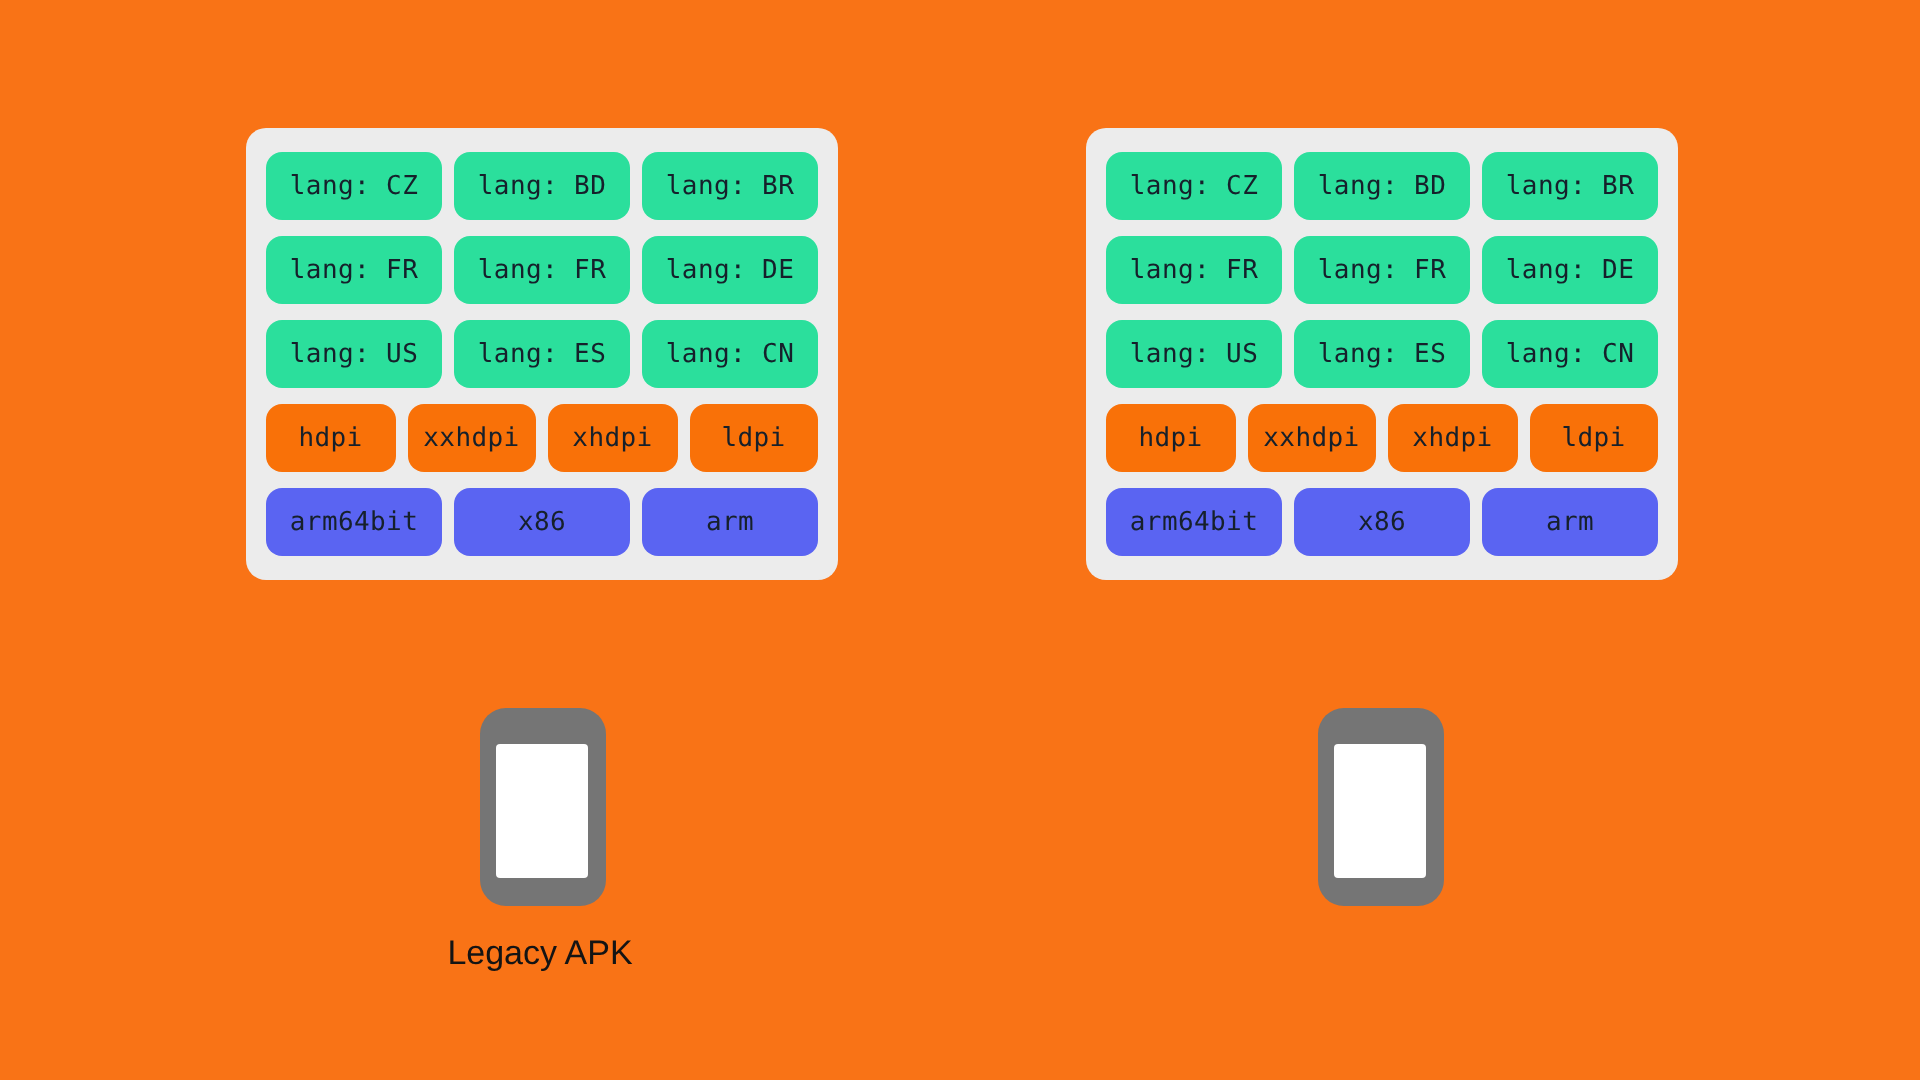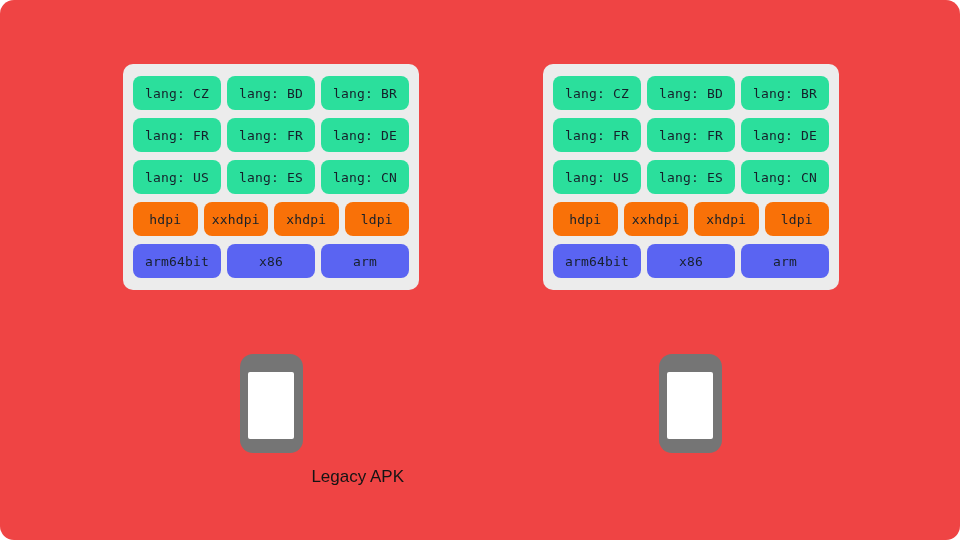--- a/index.html
+++ b/index.html
@@ -49,27 +49,27 @@
     border-radius:2px;
   }
   .caption{
     position:absolute;
     top:467px;
     width:300px;
     text-align:center;
     font-size:17px;
     color:#141414;
   }
-  .caption-left{left:104px;text-align:right;}
+  .caption-left{left:120px;}
   .caption-right{left:540px;}
 </style>
 </head>
 <body>
 
-<div class="stage" style="background: #ef4444; border-radius: 14px;">
+<div class="stage" style="background: #f97316;">
 
   <div class="panel panel-left" style="background: rgb(236, 236, 236);">
       <div class="chip-row">
         <div class="chip" style="background: rgb(43, 223, 156);">lang: CZ</div>
         <div class="chip" style="background: rgb(43, 223, 156);">lang: BD</div>
         <div class="chip" style="background: rgb(43, 223, 156);">lang: BR</div>
       </div>
       <div class="chip-row">
         <div class="chip" style="background: rgb(43, 223, 156);">lang: FR</div>
         <div class="chip" style="background: rgb(43, 223, 156);">lang: FR</div>

